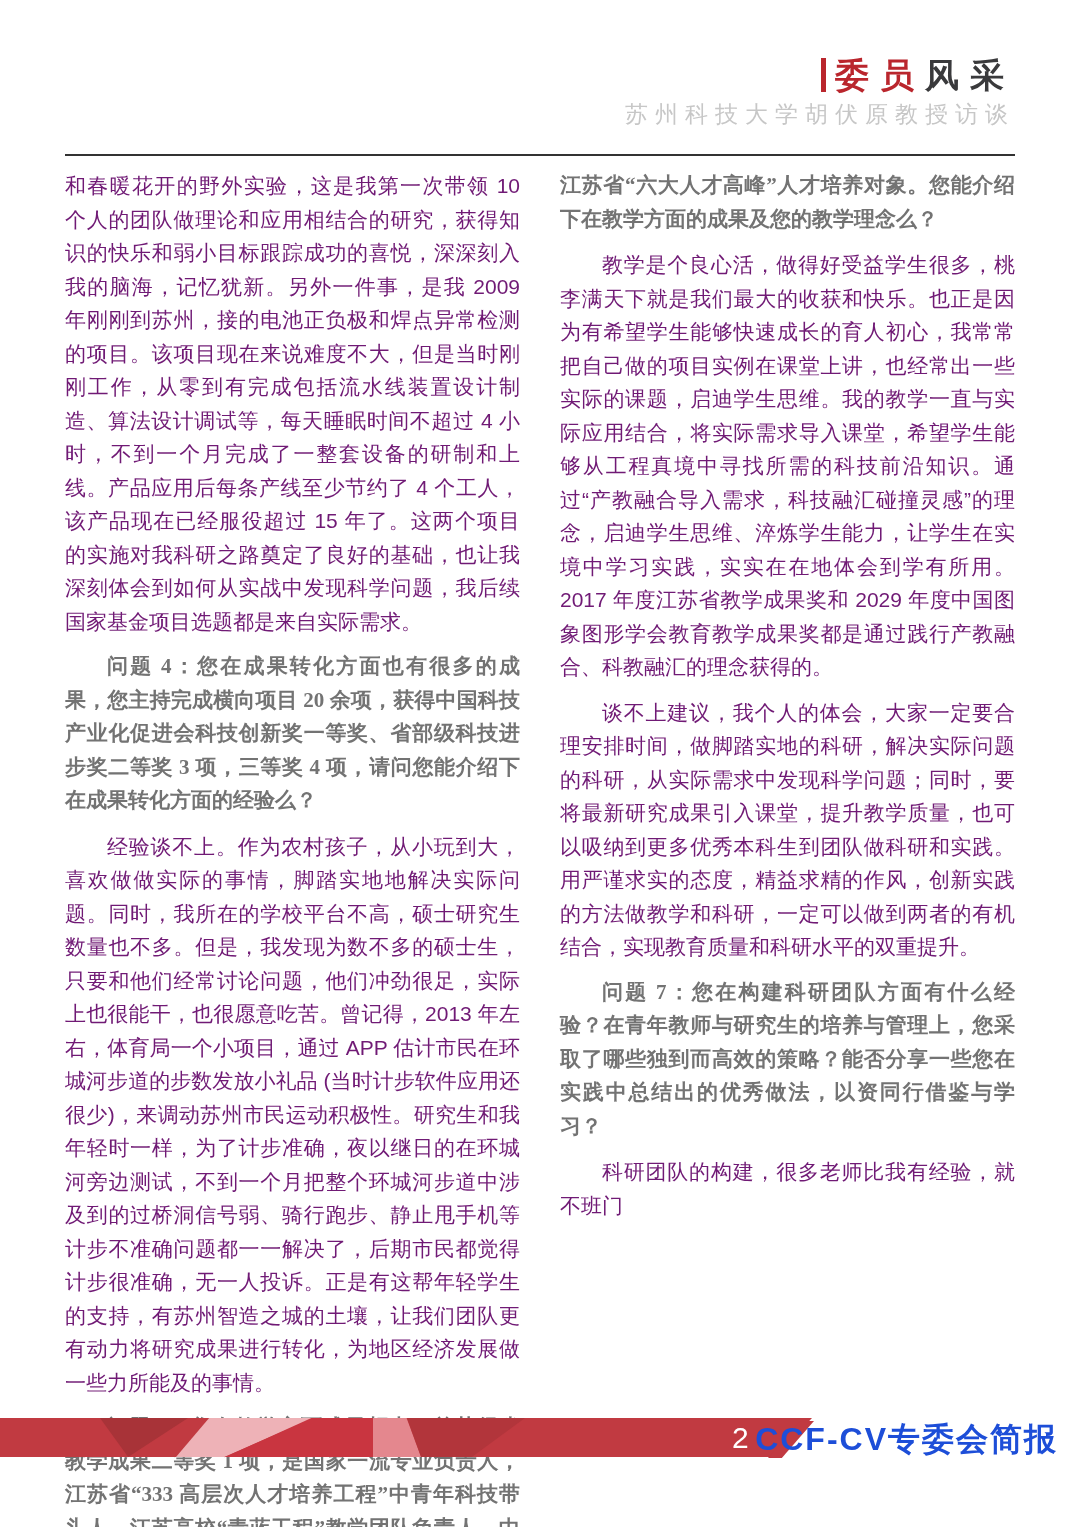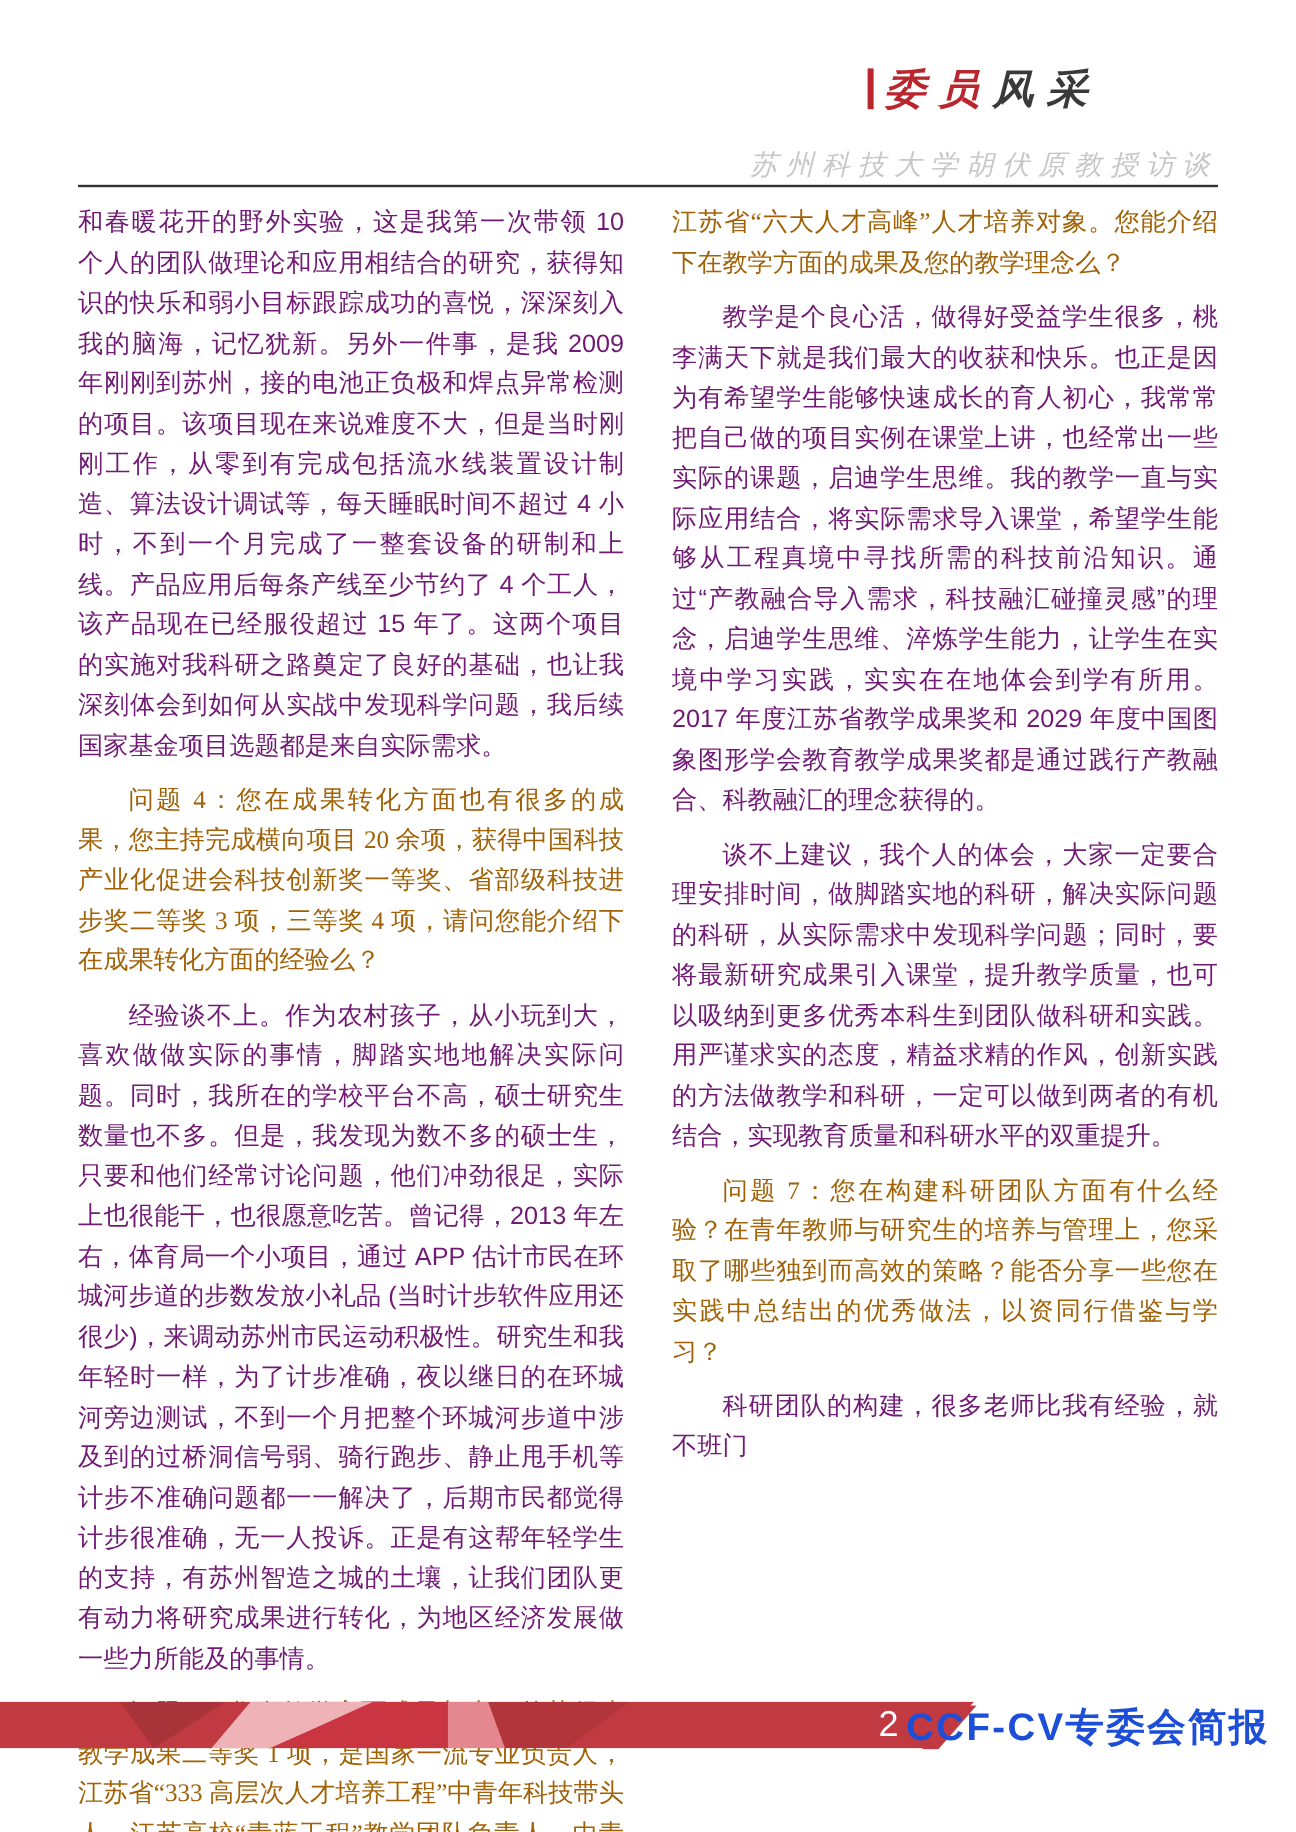--- a/index.html
+++ b/index.html
@@ -8,41 +8,40 @@
     background: #ffffff;
     position: relative;
     overflow: hidden;
     font-family: "Liberation Sans", "DejaVu Sans", sans-serif;
   }
 
   
   .header {
     position: absolute;
     top: 52px; right: 65px;
-    text-align: center;
-    font-style: italic;
+    text-align: right;
   }
   .title-row {
     font-size: 34px;
     font-weight: 700;
     letter-spacing: 11px;
     white-space: nowrap;
     line-height: 46px;
   }
   .title-bar {
     display: inline-block;
     width: 5px; height: 34px;
     background: #ba262d;
     margin-right: 9px;
     vertical-align: -5px;
   }
   .title-red  { color: #ba262d; }
   .title-dark { color: #3a3a3c; }
   .subtitle {
-    margin-top: 24px;
+    margin-top: 1px;
     font-size: 23px;
     color: #c7c7c7;
     letter-spacing: 7px;
     white-space: nowrap;
   }
   .header-rule {
     position: absolute;
     left: 65px; top: 154px;
     width: 950px; height: 2px;
     background: #323232;
@@ -60,22 +59,23 @@
   .col p {
     margin: 0 0 12px 0;
     font-size: 21px;
     line-height: 33.5px;
     text-align: justify;
     color: #701a75;
     font-family: "Liberation Sans", "DejaVu Sans", sans-serif;
   }
   .col p.indent { text-indent: 2em; }
   .col p.q {
-    color: #a16207;
+    color: #737373;
     font-family: "Liberation Serif", "DejaVu Serif", serif;
+    font-weight: bold;
   }
 
   
   .footer-band {
     position: absolute;
     left: 0; top: 1418px;
     width: 812px; height: 39px;
     background: #c13a41;
     clip-path: polygon(0 0, 100% 0, calc(100% - 36px) 100%, 0 100%);
   }

